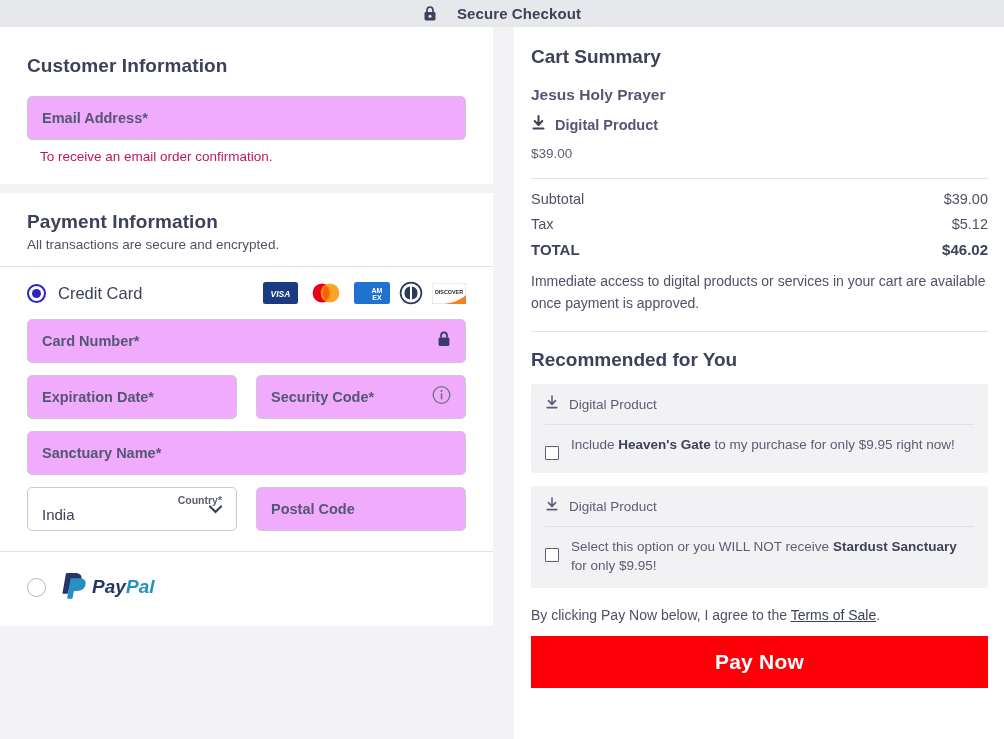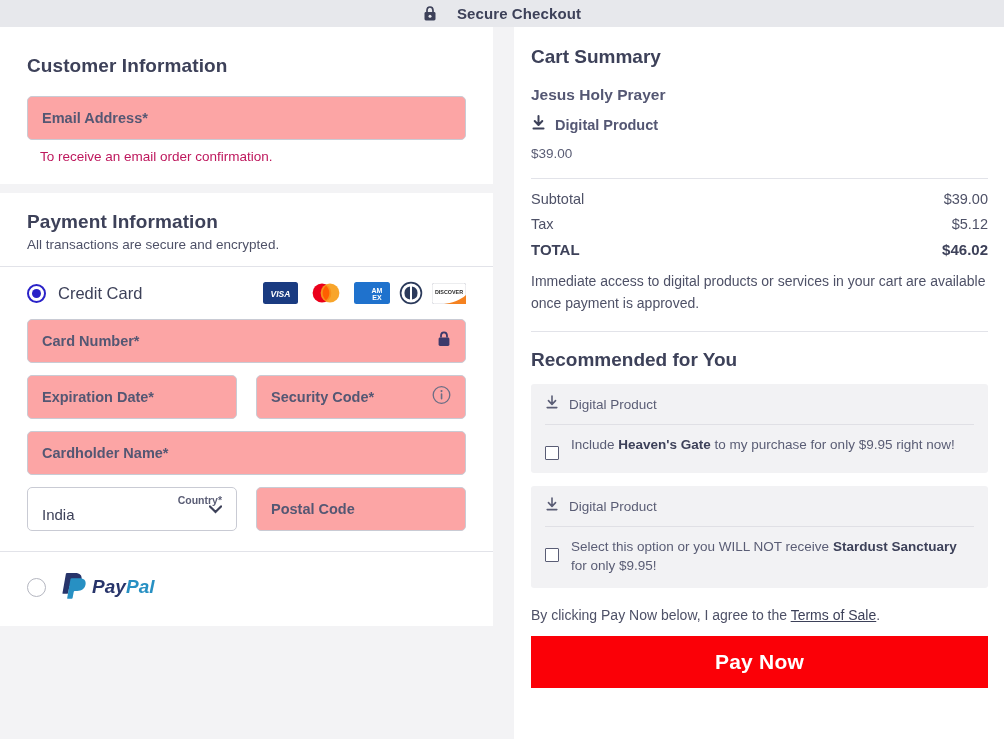--- a/index.html
+++ b/index.html
@@ -27,21 +27,21 @@
   .col-gap  { width: 17px; height: 712px; background:#f3f3f5; }
   .col-right{ width: 490px; background: #ffffff; height: 712px; padding: 0 16px 0 17px; }
 
   .card { background:#ffffff; width:493px; }
   .card.customer { padding: 28px 27px 20px 27px; }
   .card.payment  { margin-top: 9px; }
   .card-title { font-size: 19px; font-weight: bold; color:#3d4159; letter-spacing:.1px; }
 
   
   .field {
-    border:1px solid #c9cbd4; border-radius:5px; background:#fca5a5;
+    border:1px solid #c9cbd4; border-radius:5px; background:#f0abfc;
     height:44px; display:flex; align-items:center; padding:0 14px;
     position:relative;
   }
   .field .ph { font-size:14.5px; font-weight:bold; color:#545773; }
   .helper { font-size:13.5px; color:#be185d; margin-top:9px; margin-left:13px; }
 
   .pay-head { padding: 18px 27px 14px 27px; }
   .pay-sub { font-size:13.5px; color:#4e5167; margin-top:4px; }
   .divider-line { height:1px; background:#e2e3e9; }
 
@@ -197,21 +197,21 @@
                 <svg width="19" height="19" viewBox="0 0 19 19">
                   <circle cx="9.5" cy="9.5" r="8.3" fill="none" stroke="#6b6e85" stroke-width="1.3"></circle>
                   <circle cx="9.5" cy="5.6" r="1.05" fill="#6b6e85"></circle>
                   <rect x="8.75" y="7.8" width="1.6" height="6.2" rx=".8" fill="#6b6e85"></rect>
                 </svg>
               </span>
             </div>
           </div>
 
           <div class="field" style="margin-top:12px;">
-            <span class="ph">Cardholder Name*</span>
+            <span class="ph">Sanctuary Name*</span>
           </div>
 
           <div class="row">
             <div class="select-field" style="flex:1;">
               <span class="select-label">Country*</span>
               <span class="select-value">India</span>
               <span class="caret">
                 <svg width="13" height="9" viewBox="0 0 13 9">
                     <path d="M1 1.4l5.5 5.6L12 1.4" fill="none" stroke="#3d4159" stroke-width="2.2" stroke-linecap="round"></path>
                   </svg>

